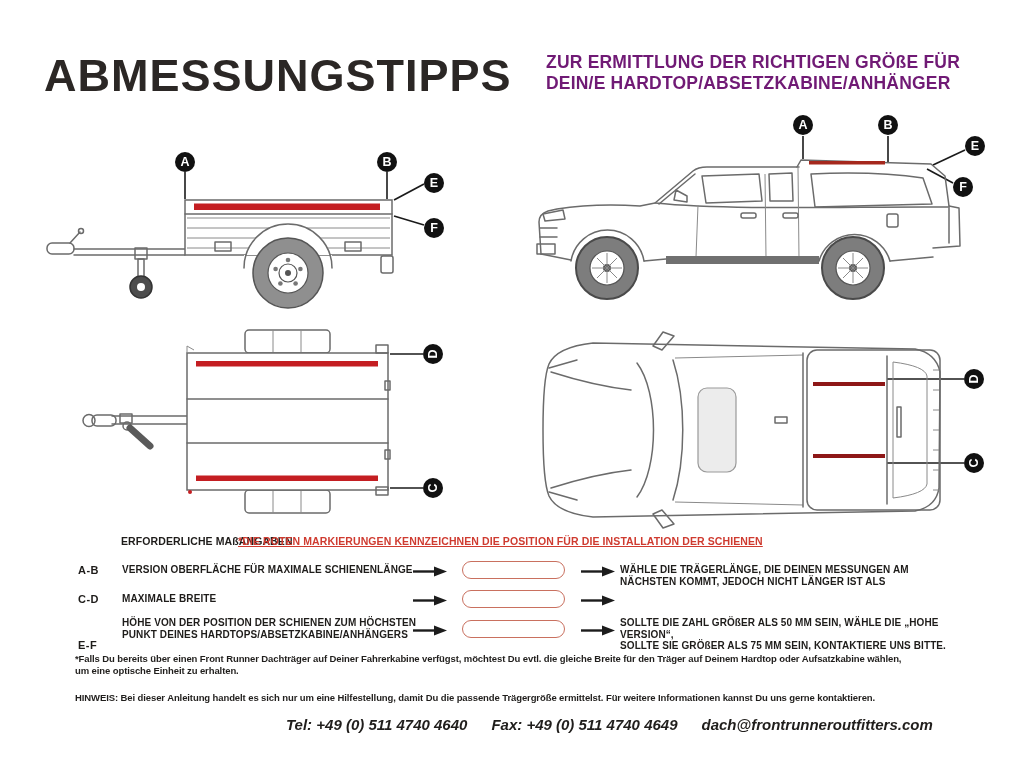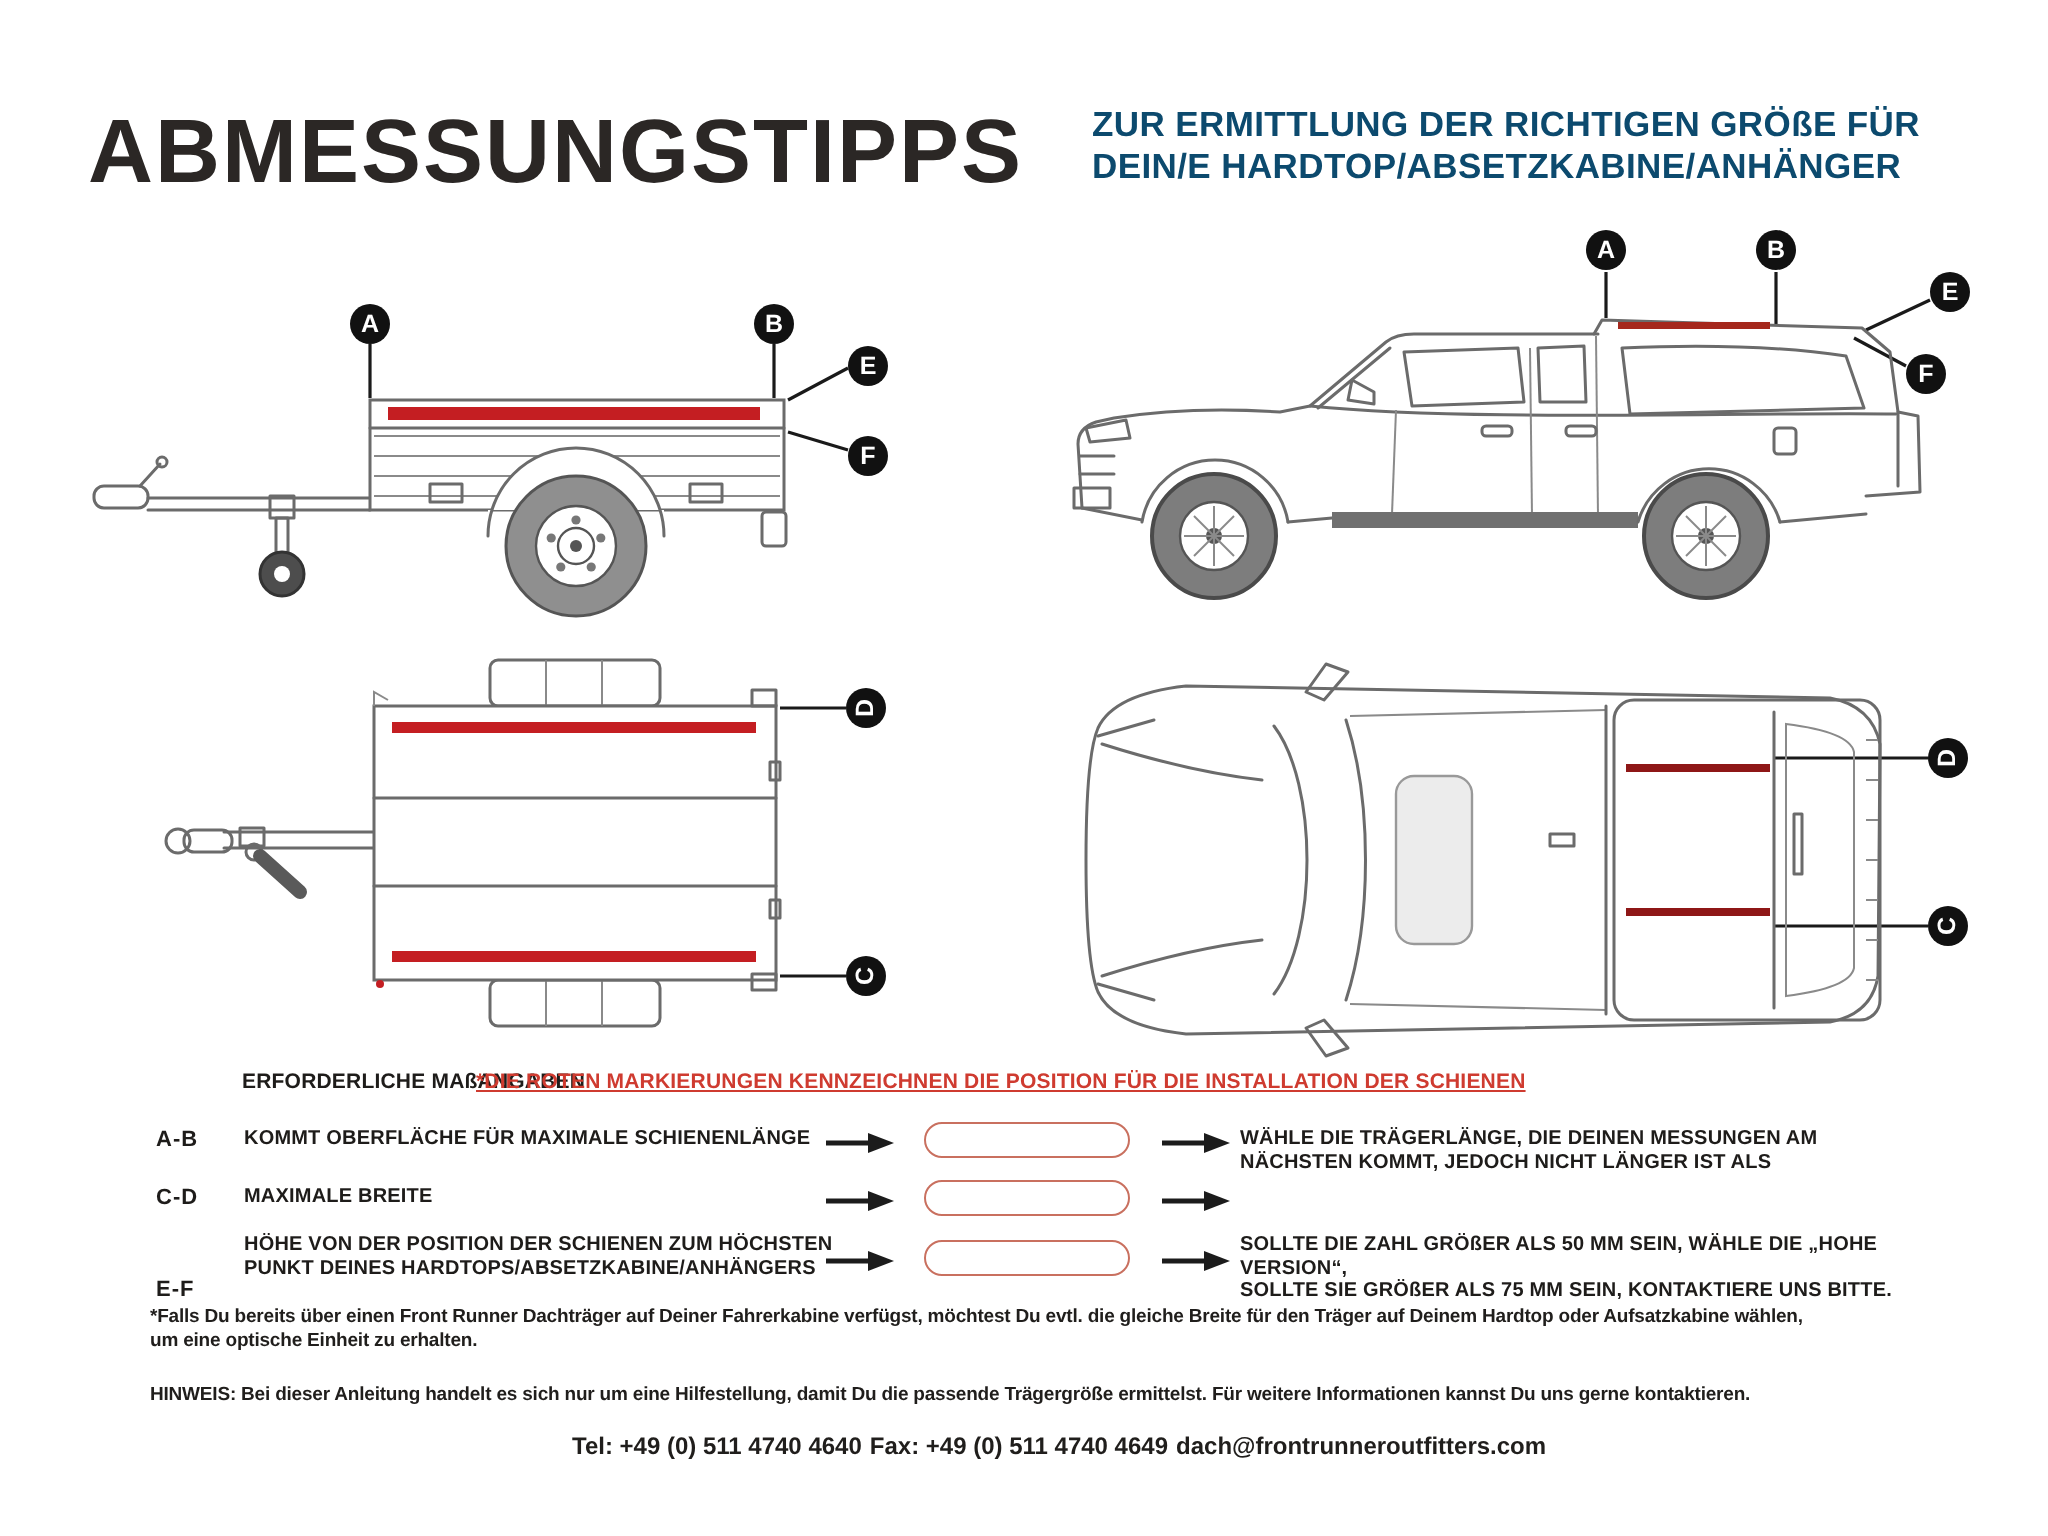--- a/index.html
+++ b/index.html
@@ -8,21 +8,21 @@
     font-family:"Liberation Sans", sans-serif;color:#1e1c1a;overflow:hidden;
   }
   .abs{position:absolute;}
   
   .title{
     left:44px;top:50px;font-size:45px;font-weight:bold;letter-spacing:1px;
     color:#2b2725;white-space:nowrap;
   }
   .subtitle{
     left:546px;top:52px;font-size:17.5px;font-weight:bold;line-height:21px;
-    letter-spacing:.2px;color:#0c4a6e;white-space:pre-line;
+    letter-spacing:.2px;color:#701a75;white-space:pre-line;
   }
   
   .diagram{position:absolute;}
   .diagram svg{display:block;}
   .stroke{fill:none;stroke:#6b6b6b;stroke-width:1.5;stroke-linejoin:round;stroke-linecap:round;}
   .thin{fill:none;stroke:#8a8a8a;stroke-width:1;}
   .leader{fill:none;stroke:#1a1a1a;stroke-width:1.6;}
   
   .badge{
     position:absolute;width:20px;height:20px;border-radius:50%;background:#111111;
@@ -41,21 +41,21 @@
   .arrow1{left:413px;}
   .arrow2{left:581px;}
   .mpill{
     position:absolute;left:462px;top:0;width:103px;height:18px;border:1.2px solid #c9705f;
     border-radius:10px;background:#ffffff;box-sizing:border-box;
   }
   .mresult{position:absolute;left:620px;top:3px;font-size:10px;font-weight:bold;letter-spacing:.1px;line-height:11.5px;white-space:pre-line;}
   
   .fnote{left:75px;top:653px;width:920px;font-size:9.5px;font-weight:bold;letter-spacing:-.1px;line-height:12px;white-space:pre-line;color:#201e1c;}
   .hinweis{left:75px;top:692px;width:930px;font-size:9.5px;font-weight:bold;letter-spacing:-.1px;color:#201e1c;}
-  .contact{left:286px;top:716px;display:flex;gap:4px;font-size:12px;font-weight:bold;color:#201e1c;}
+  .contact{left:286px;top:716px;display:flex;gap:24px;font-size:15px;font-weight:bold;color:#201e1c;font-style:italic;}
 </style>
 </head>
 <body>
 
 <div class="abs title">ABMESSUNGSTIPPS</div>
 <div class="abs subtitle">ZUR ERMITTLUNG DER RICHTIGEN GRÖßE FÜR
 DEIN/E HARDTOP/ABSETZKABINE/ANHÄNGER</div>
 
 <div class="diagram" style="left:40px;top:130px;">
   <svg width="430" height="190" viewBox="0 0 430 190">
@@ -274,21 +274,21 @@
   <div class="badge rot" style="left:429px;top:123px;">
       <span>C</span>
     </div>
 </div>
 
 <div class="abs mhead">ERFORDERLICHE MAßANGABEN</div>
 <div class="abs mnote">*DIE ROTEN MARKIERUNGEN KENNZEICHNEN DIE POSITION FÜR DIE INSTALLATION DER SCHIENEN</div>
 
 <div class="mrow" style="top:561px;">
   <div class="mkey">A-B</div>
-  <div class="mdesc">KOMMT OBERFLÄCHE FÜR MAXIMALE SCHIENENLÄNGE</div>
+  <div class="mdesc">VERSION OBERFLÄCHE FÜR MAXIMALE SCHIENENLÄNGE</div>
   <svg class="marrow arrow1" width="34" height="11">
       <line x1="0" y1="5.5" x2="22" y2="5.5" stroke="#1c1c1c" stroke-width="2.4"></line>
       <polygon points="21,0.5 34,5.5 21,10.5" fill="#1c1c1c"></polygon>
     </svg>
   <div class="mpill"></div>
   <svg class="marrow arrow2" width="34" height="11">
       <line x1="0" y1="5.5" x2="22" y2="5.5" stroke="#1c1c1c" stroke-width="2.4"></line>
       <polygon points="21,0.5 34,5.5 21,10.5" fill="#1c1c1c"></polygon>
     </svg>
   <div class="mresult">WÄHLE DIE TRÄGERLÄNGE, DIE DEINEN MESSUNGEN AM

